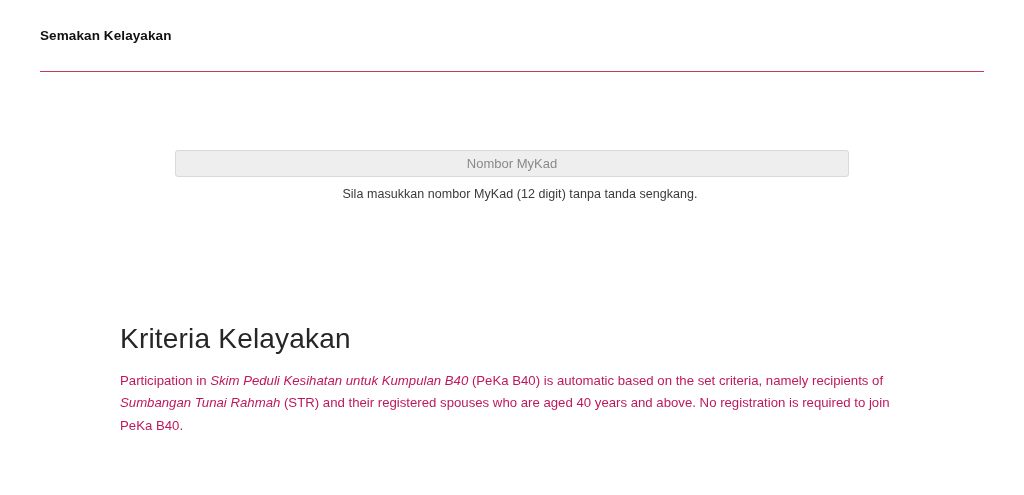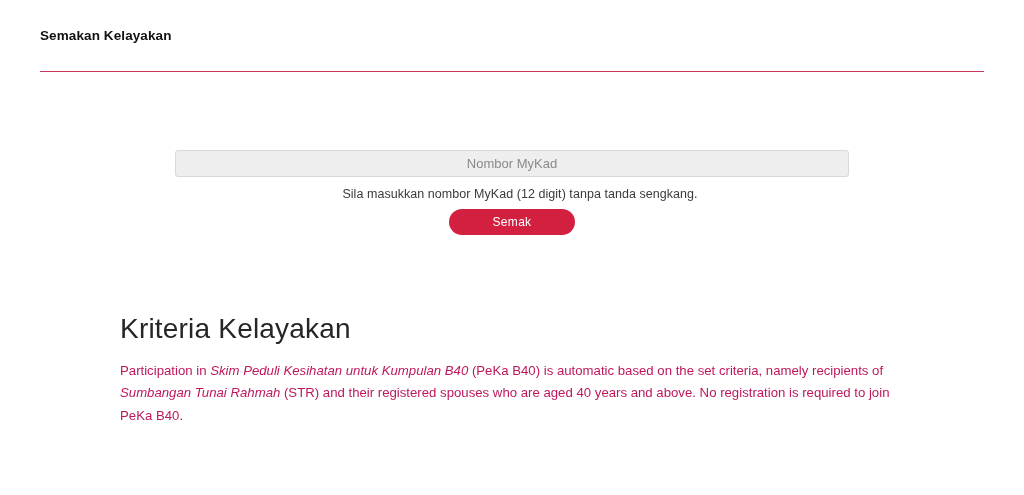--- a/index.html
+++ b/index.html
@@ -90,21 +90,21 @@
     font-family: "Liberation Sans", sans-serif;
     font-size: 12px;
     letter-spacing: 0.3px;
     cursor: pointer;
     padding: 0;
   }
 
   
   .criteria {
     position: absolute;
-    top: 312px;
+    top: 322px;
     left: 120px;
     width: 790px;
   }
   .criteria-heading {
     margin: 0;
     font-size: 28px;
     font-weight: 400;
     color: #262626;
     letter-spacing: 0.2px;
     line-height: 1.2;
@@ -126,21 +126,20 @@
 <div class="page">
 
   <div class="header">
     <h1 class="header-title">Semakan Kelayakan</h1>
     <div class="header-rule"></div>
   </div>
 
   <div class="form-area">
     <input class="mykad-input" type="text" placeholder="Nombor MyKad" style="">
     <p class="helper-text">Sila masukkan nombor MyKad (12 digit) tanpa tanda sengkang.</p>
-    <button class="submit-button">Semak</button>
   </div>
 
   <div class="criteria">
     <h2 class="criteria-heading">Kriteria Kelayakan</h2>
     <p class="criteria-body"><span>Participation in </span><em>Skim Peduli Kesihatan untuk Kumpulan B40</em><span> (PeKa B40) is automatic based on the set criteria, namely recipients of </span><em>Sumbangan Tunai Rahmah</em><span> (STR) and their registered spouses who are aged 40 years and above. No registration is required to join PeKa B40.</span></p>
   </div>
 
 </div>
 
 </body></html>

